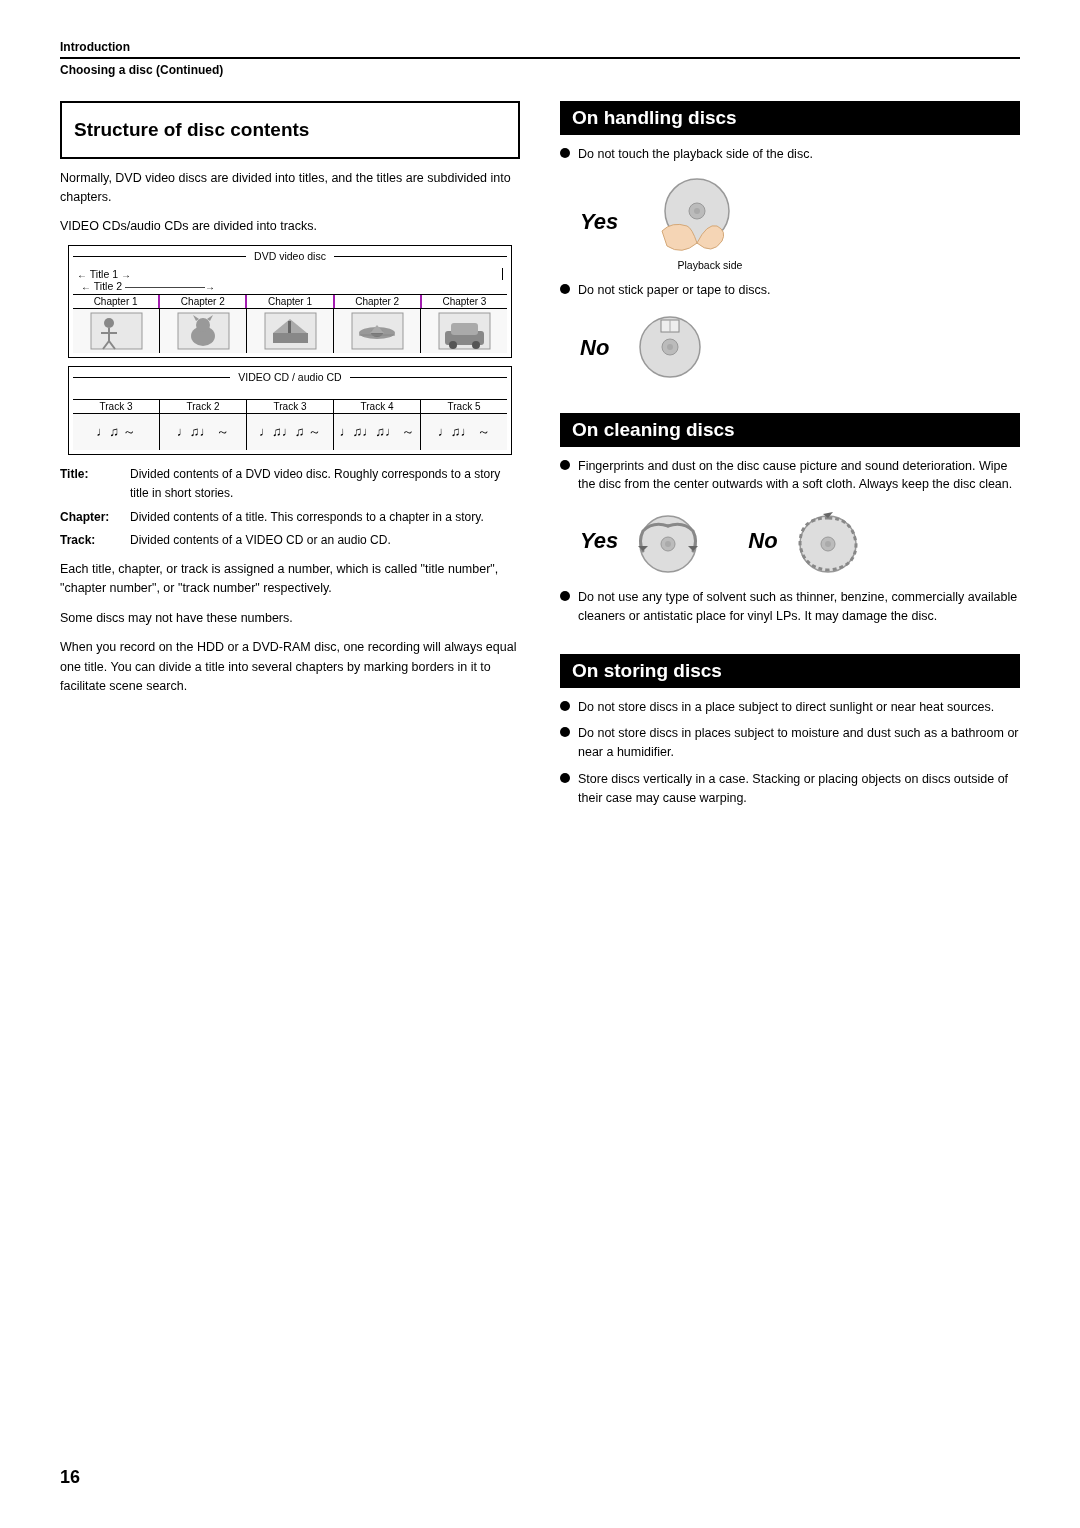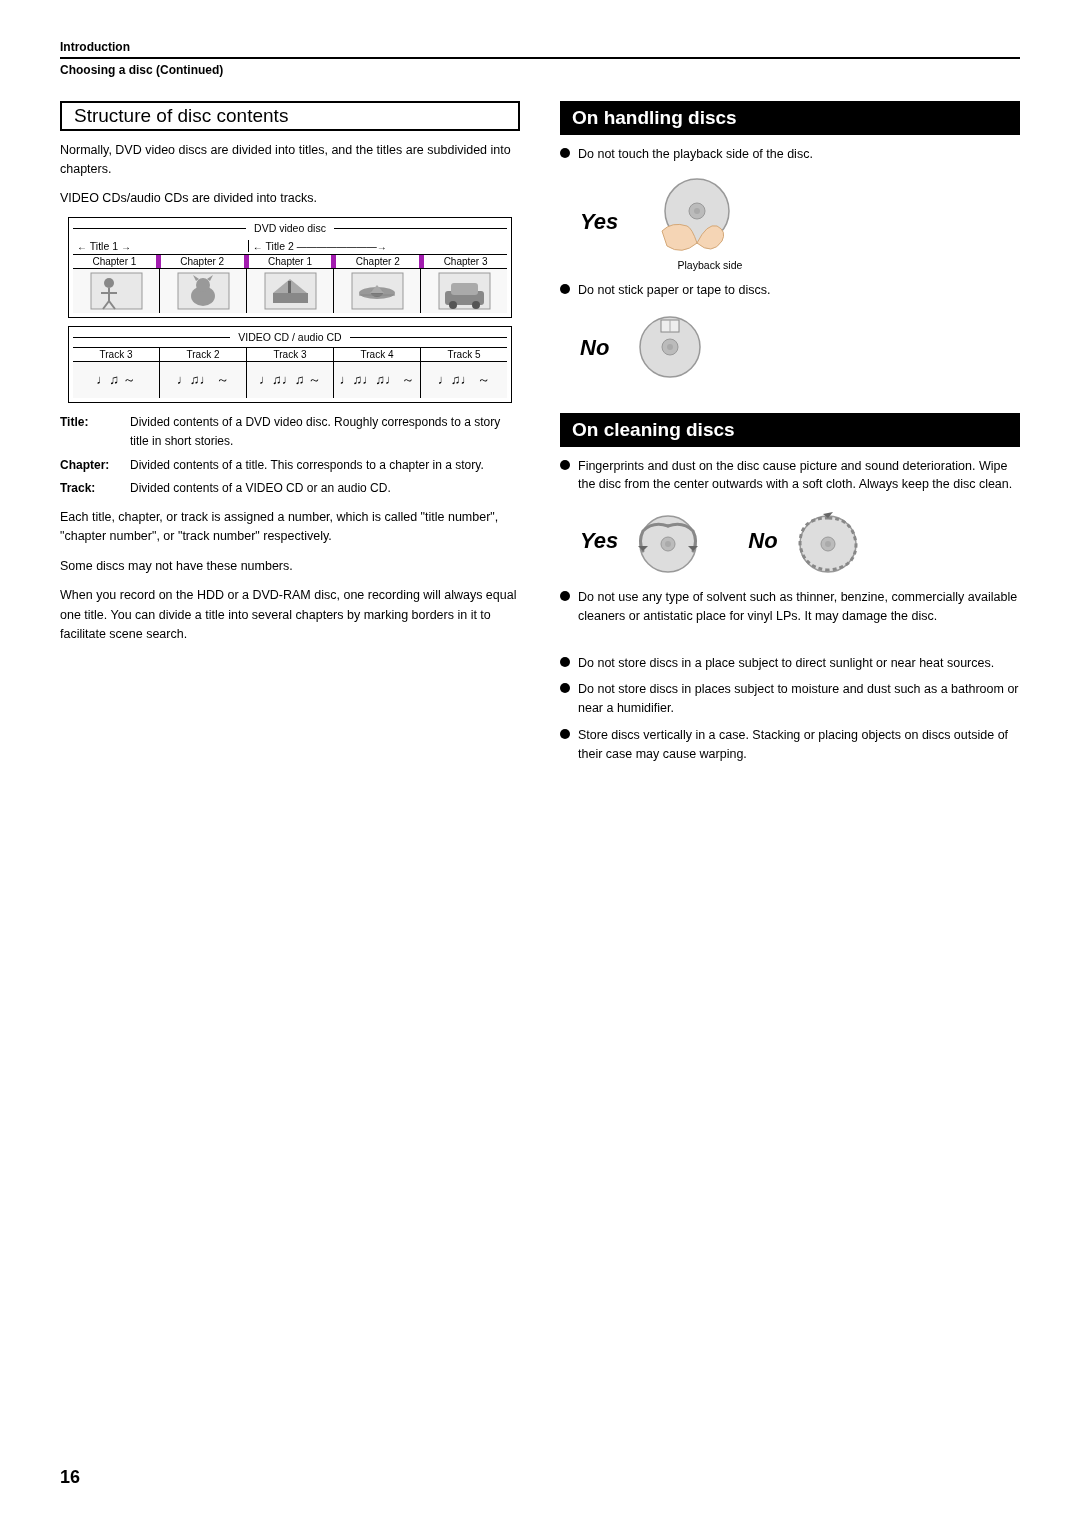--- a/index.html
+++ b/index.html
@@ -57,43 +57,43 @@
       font-weight: bold;
       padding: 6px 12px;
       margin-bottom: 10px;
       display: block;
     }
     .section-title-bordered {
       border: 2px solid #000;
       background: #fff;
       color: #000;
       font-size: 19px;
-      font-weight: normal;
-      padding: 2px 12px;
+      font-weight: bold;
+      padding: 16px 12px;
       margin-bottom: 10px;
       display: block;
     }
     .intro-text {
       font-size: 12.5px;
       line-height: 1.5;
       margin-bottom: 10px;
     }
     .dvd-section {
       border: 1px solid #000;
       margin: 8px;
       padding: 4px;
     }
     .chapters-row {
       display: flex;
       border-top: 1px solid #000;
       font-size: 10px;
     }
     .chapter-cell {
       flex: 1;
-      border-right: 5px solid #a21caf;
+      border-right: 2px solid #a21caf;
       text-align: center;
       padding: 1px 2px;
     }
     .chapter-cell:last-child { border-right: none; }
     .images-row {
       display: flex;
       border-top: 1px solid #000;
     }
     .img-cell {
       flex: 1;
@@ -207,20 +207,21 @@
       position: absolute;
       bottom: 40px;
       left: 60px;
       font-size: 18px;
       font-weight: bold;
     }
     .dvd-titles {
       display: flex;
       font-size: 10.5px;
       padding: 2px 4px;
+      flex-direction: column;
     }
     .dvd-title-1 {
       flex: 2;
       border-right: 1px solid #000;
       padding-right: 4px;
     }
     .dvd-title-2 {
       flex: 3;
       padding-left: 4px;
     }
@@ -318,21 +319,21 @@
               <rect x="8" y="20" width="39" height="14" rx="3" fill="#888"></rect>
               <rect x="14" y="12" width="27" height="12" rx="3" fill="#aaa"></rect>
               <circle cx="16" cy="34" r="4" fill="#555"></circle>
               <circle cx="39" cy="34" r="4" fill="#555"></circle>
             </svg>
           </div>
         </div>
       </div>
 
       <div class="vcd-section">
-        <div style="font-size:10.5px; text-align:center; margin-bottom:4px; display:flex; align-items:center;justify-content:center;">
+        <div style="font-size:10.5px; text-align:center; margin-bottom:16px; display:flex; align-items:center;justify-content:center;">
           <span style="flex:1; border-top:1px solid #000; height:0; display:inline-block;"></span>
           <span style="padding:0 8px;">VIDEO CD / audio CD</span>
           <span style="flex:1; border-top:1px solid #000; height:0; display:inline-block;"></span>
         </div>
         <div class="tracks-row">
           <div class="track-cell">Track 3</div>
           <div class="track-cell">Track 2</div>
           <div class="track-cell">Track 3</div>
           <div class="track-cell">Track 4</div>
           <div class="track-cell">Track 5</div>
@@ -445,20 +446,21 @@
             </svg>
           </div>
         </div>
         <div class="bullet-point">
           <div class="bullet-dot"></div>
           <span>Do not use any type of solvent such as thinner, benzine, commercially available cleaners or antistatic place for vinyl LPs. It may damage the disc.</span>
         </div>
       </div>
 
       <div class="right-section">
+        <span class="section-title">On storing discs</span>
         <div class="bullet-point">
           <div class="bullet-dot"></div>
           <span>Do not store discs in a place subject to direct sunlight or near heat sources.</span>
         </div>
         <div class="bullet-point">
           <div class="bullet-dot"></div>
           <span>Do not store discs in places subject to moisture and dust such as a bathroom or near a humidifier.</span>
         </div>
         <div class="bullet-point">
           <div class="bullet-dot"></div>

